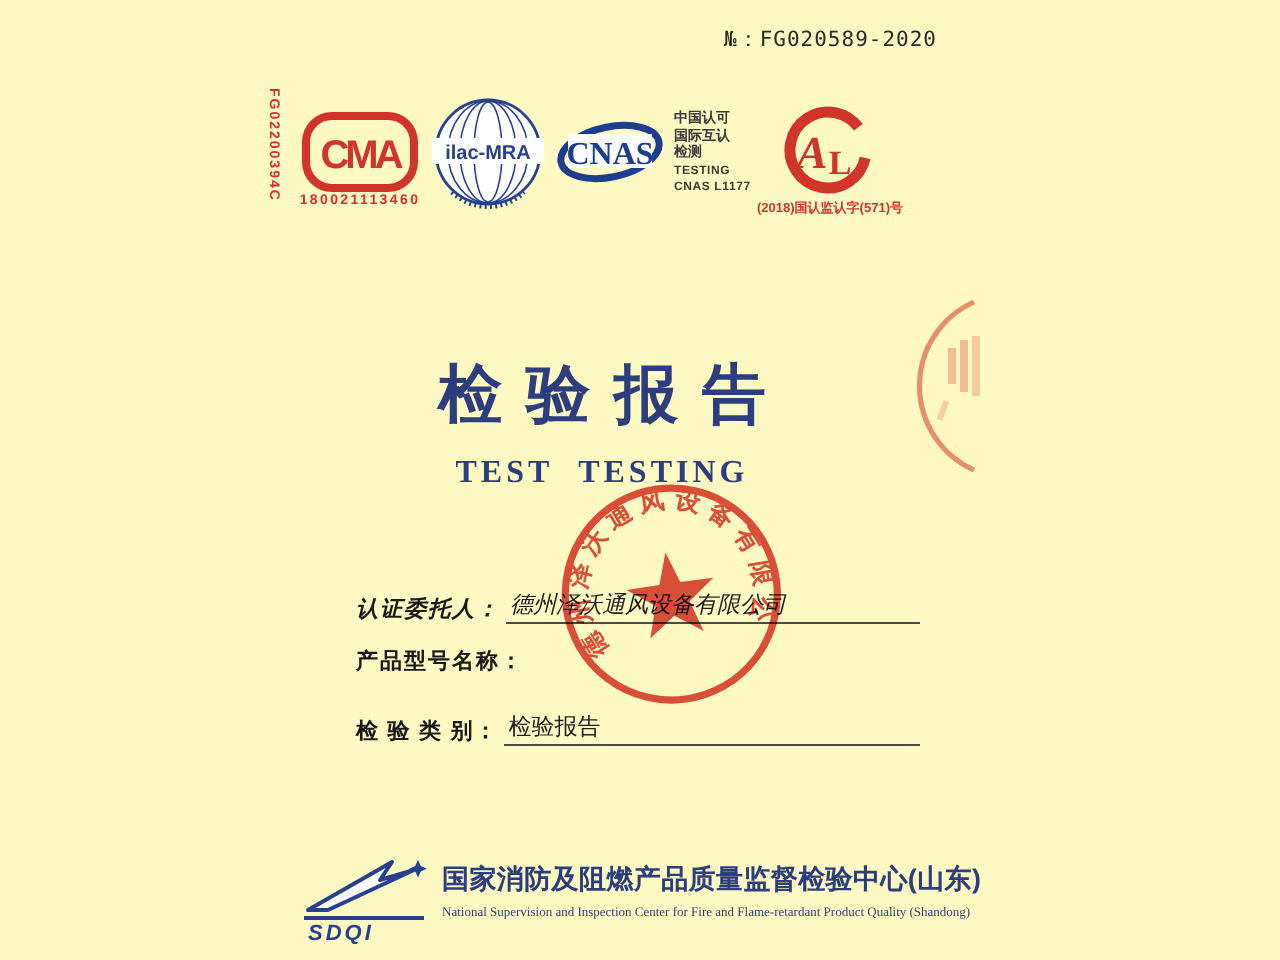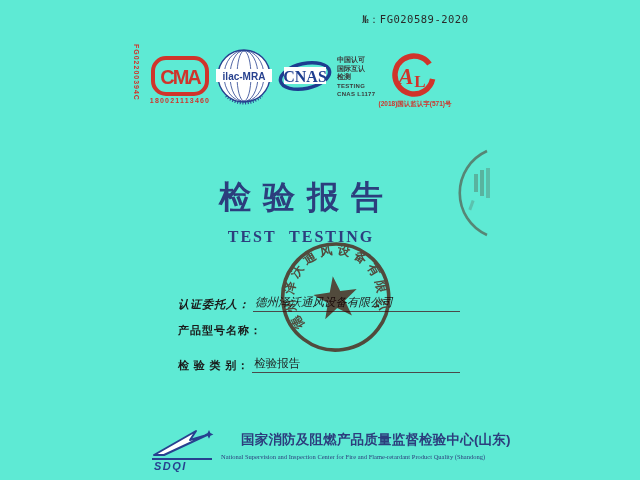--- a/index.html
+++ b/index.html
@@ -1,16 +1,16 @@
 <!DOCTYPE html>
 <html><head>
 <meta charset="utf-8">
 <style>
   html,body{margin:0;padding:0;background:#fff;}
-  #page{position:relative;width:640px;height:480px;background:#5eead4;overflow:hidden;
+  #page{position:relative;width:640px;height:480px;background:#fef9c3;overflow:hidden;
         font-family:"Liberation Serif",serif;color:#222;}
 
   
   .report-no{position:absolute;left:362px;top:13px;font-family:"DejaVu Sans Mono",monospace;
              font-size:10.5px;color:#2a2a2a;letter-spacing:0.5px;}
 
   
   .side-code{position:absolute;left:133px;top:44px;height:92px;
              writing-mode:vertical-rl;text-orientation:sideways;
              font-family:"Liberation Sans",sans-serif;font-size:7px;color:#d0342b;
@@ -50,21 +50,21 @@
 
   
   .seal{position:absolute;left:277px;top:238px;mix-blend-mode:multiply;opacity:0.88;
         transform:rotate(-8deg);}
   .partial-seal{position:absolute;left:452px;top:148px;opacity:0.55;mix-blend-mode:multiply;}
 
   
   .sdqi-wrap{position:absolute;left:150px;top:426px;}
   .footer-zh{position:absolute;left:221px;top:431px;width:280px;
              font-family:"Liberation Sans",sans-serif;font-weight:bold;font-size:13.5px;
-             color:#2c3e7d;letter-spacing:0.2px;white-space:nowrap;margin-left:20px;}
+             color:#2c3e7d;letter-spacing:0.2px;white-space:nowrap;}
   .footer-en{position:absolute;left:221px;top:453px;width:275px;
              font-family:"Liberation Serif",serif;font-size:6.5px;color:#2c3e7d;
              white-space:nowrap;}
 </style>
 </head>
 <body>
 
 <div id="page">
 
   <div class="report-no">

